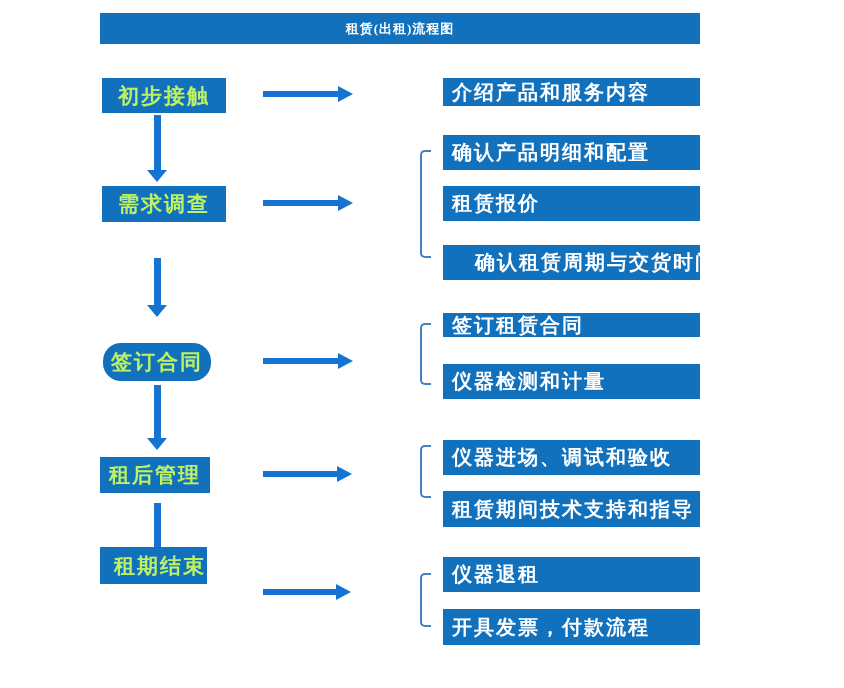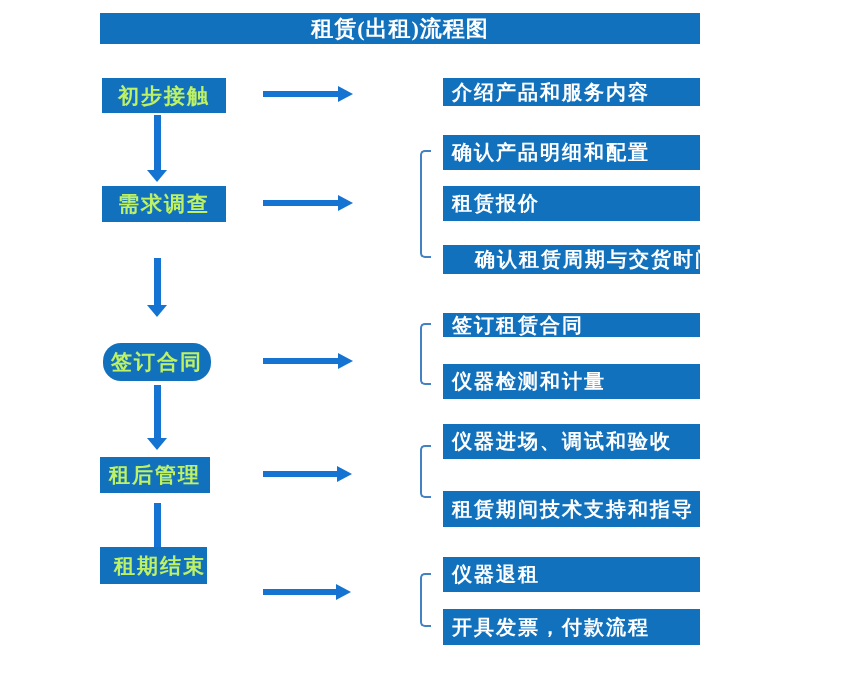--- a/index.html
+++ b/index.html
@@ -5,21 +5,21 @@
   html,body{margin:0;padding:0;background:#ffffff;}
   body{
     width:844px;height:688px;position:relative;overflow:hidden;
     font-family:"Liberation Serif","DejaVu Serif",serif;
   }
   .abs{position:absolute;}
   .title-banner{
     left:100px;top:13px;width:600px;height:31px;
     background:#1171BD;color:#ffffff;
     display:flex;align-items:center;justify-content:center;
-    font-weight:bold;font-size:22px;letter-spacing:1px;
+    font-weight:bold;font-size:13px;letter-spacing:1px;
   }
   .stage-box{
     background:#1171BD;color:#bef264;
     display:flex;align-items:center;justify-content:center;
     font-weight:bold;font-size:21px;letter-spacing:2px;
   }
   .detail-box{
     background:#1171BD;color:#ffffff;width:257px;box-sizing:border-box;
     display:flex;align-items:center;
     font-weight:bold;font-size:20px;letter-spacing:2px;
@@ -66,21 +66,21 @@
 </div>
 
 <div class="abs stage-box" style="left:102px;top:186px;width:124px;height:36px;">需求调查</div>
 <div class="abs harrow" style="left:263px;top:195px;width:90px;">
   <div class="stem"></div>
   <div class="head"></div>
 </div>
 <div class="abs bracket" style="left:420px;top:150px;height:108px;"></div>
 <div class="abs detail-box" style="left:443px;top:135px;height:35px;">确认产品明细和配置</div>
 <div class="abs detail-box" style="left:443px;top:186px;height:35px;">租赁报价</div>
-<div class="abs detail-box" style="left:443px;top:245px;height:29px;padding-left:32px;">确认租赁周期与交货时间</div>
+<div class="abs detail-box" style="left:443px;top:245px;height:35px;padding-left:32px;">确认租赁周期与交货时间</div>
 
 <div class="abs varrow" style="left:147px;top:258px;height:59px;">
   <div class="stem"></div>
   <div class="head"></div>
 </div>
 
 <div class="abs stage-box" style="left:103px;top:343px;width:108px;height:38px;border-radius:18px;">签订合同</div>
 <div class="abs harrow" style="left:263px;top:353px;width:90px;">
   <div class="stem"></div>
   <div class="head"></div>
@@ -93,21 +93,21 @@
   <div class="stem"></div>
   <div class="head"></div>
 </div>
 
 <div class="abs stage-box" style="left:100px;top:457px;width:110px;height:36px;">租后管理</div>
 <div class="abs harrow" style="left:263px;top:466px;width:89px;">
   <div class="stem"></div>
   <div class="head"></div>
 </div>
 <div class="abs bracket" style="left:420px;top:445px;height:53px;"></div>
-<div class="abs detail-box" style="left:443px;top:424px;height:35px;">仪器进场、调试和验收</div>
+<div class="abs detail-box" style="left:443px;top:440px;height:35px;">仪器进场、调试和验收</div>
 <div class="abs detail-box" style="left:443px;top:491px;height:36px;">租赁期间技术支持和指导</div>
 
 <div class="abs varrow" style="left:147px;top:503px;height:56px;">
   <div class="stem"></div>
   <div class="head"></div>
 </div>
 
 <div class="abs stage-box" style="left:100px;top:547px;width:94px;height:37px;padding-left:13px;">租期结束</div>
 <div class="abs harrow" style="left:263px;top:584px;width:88px;">
   <div class="stem"></div>

